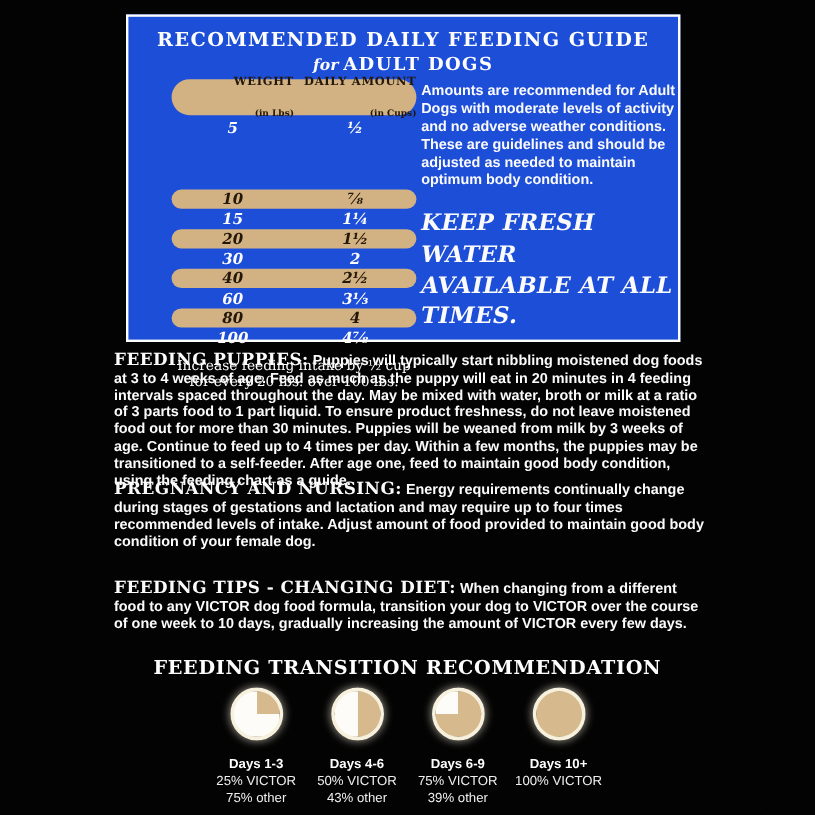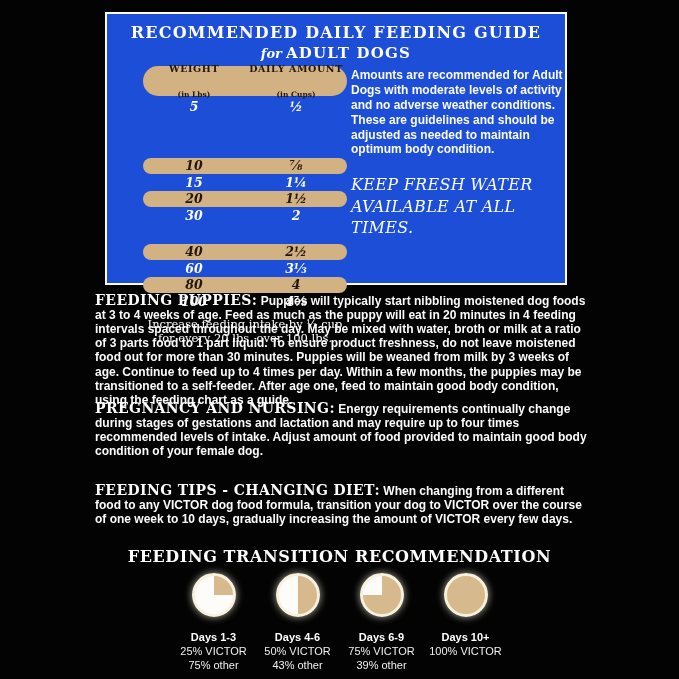--- a/index.html
+++ b/index.html
@@ -35,21 +35,21 @@
   .gb-subtitle .for-word { font-style: italic; font-size: 13px; font-weight: bold; margin-right: 4px; }
   .gb-subtitle .sub-word { font-weight: bold; font-size: 15px; letter-spacing: 1.2px; }
   
   .feed-table { position: absolute; left: 36px; top: 52px; width: 204px; }
   .ft-header {
     display: flex; height: 30px; border-radius: 15px;
     align-items: center;
     font-family: "DejaVu Serif", serif; font-weight: bold;
     margin-bottom: 2px;
   }
-  .ft-hcol { flex: 1; text-align: center; line-height: 1; }
+  .ft-hcol { flex: 1; text-align: right; line-height: 1; }
   .ft-hcol .t { font-size: 9.5px; letter-spacing: 0.6px; }
   .ft-hcol .u { font-size: 7.5px; margin-top: 18px; }
   .ft-row {
     display: flex; height: 16.5px; align-items: center;
     font-family: "DejaVu Serif", serif; font-weight: bold; font-style: italic;
     font-size: 12.5px;
   }
   .ft-row span { flex: 1; text-align: center; }
   .ft-row.tan { border-radius: 8.5px; }
   .ft-note {
@@ -57,22 +57,22 @@
     font-family: "DejaVu Serif", serif; font-weight: normal;
     font-size: 11.5px; line-height: 1.3; color: #fdfdfd;
   }
   
   .notes {
     position: absolute; left: 244px; top: 54px; width: 214px;
     font-size: 12px; font-weight: bold; line-height: 1.24; color: #fbfbfb;
   }
   .notes p { margin-bottom: 15px; }
   .notes .emph {
-    font-family: "DejaVu Serif", serif; font-style: italic; font-weight: normal;
-    font-size: 16px; line-height: 1.35; letter-spacing: 0.3px; margin-top: 17px;
+    font-family: "DejaVu Serif", serif; font-style: italic; font-weight: bold;
+    font-size: 19px; line-height: 1.35; letter-spacing: 0.3px; margin-top: 17px;
   }
   
   .sections { position: absolute; left: 95px; top: 0; width: 494px; }
   .sec { position: absolute; left: 0; width: 100%;
     font-size: 12px; font-weight: bold; line-height: 1.17; color: #fbfbfb; }
   .sec-h {
     font-family: "DejaVu Serif", serif; font-size: 14px;
     letter-spacing: 0.4px;
   }
   .sec-1 { top: 292px; } .sec-2 { top: 400px; } .sec-3 { top: 482px; }
@@ -133,21 +133,21 @@
           <span>1¼</span>
       </div>
       <div class="ft-row tan" style="background:#d2b183; color:#231708;">
         <span>20</span>
           <span>1½</span>
       </div>
       <div class="ft-row dark" style="color:#fdfdfd;">
         <span>30</span>
           <span>2</span>
       </div>
-      <div class="ft-row tan" style="background:#d2b183; color:#231708;margin-top:20px;">
+      <div class="ft-row tan" style="background:#d2b183; color:#231708;">
         <span>40</span>
           <span>2½</span>
       </div>
       <div class="ft-row dark" style="color:#fdfdfd;">
         <span>60</span>
           <span>3⅓</span>
       </div>
       <div class="ft-row tan" style="background:#d2b183; color:#231708;">
         <span>80</span>
           <span>4</span>

